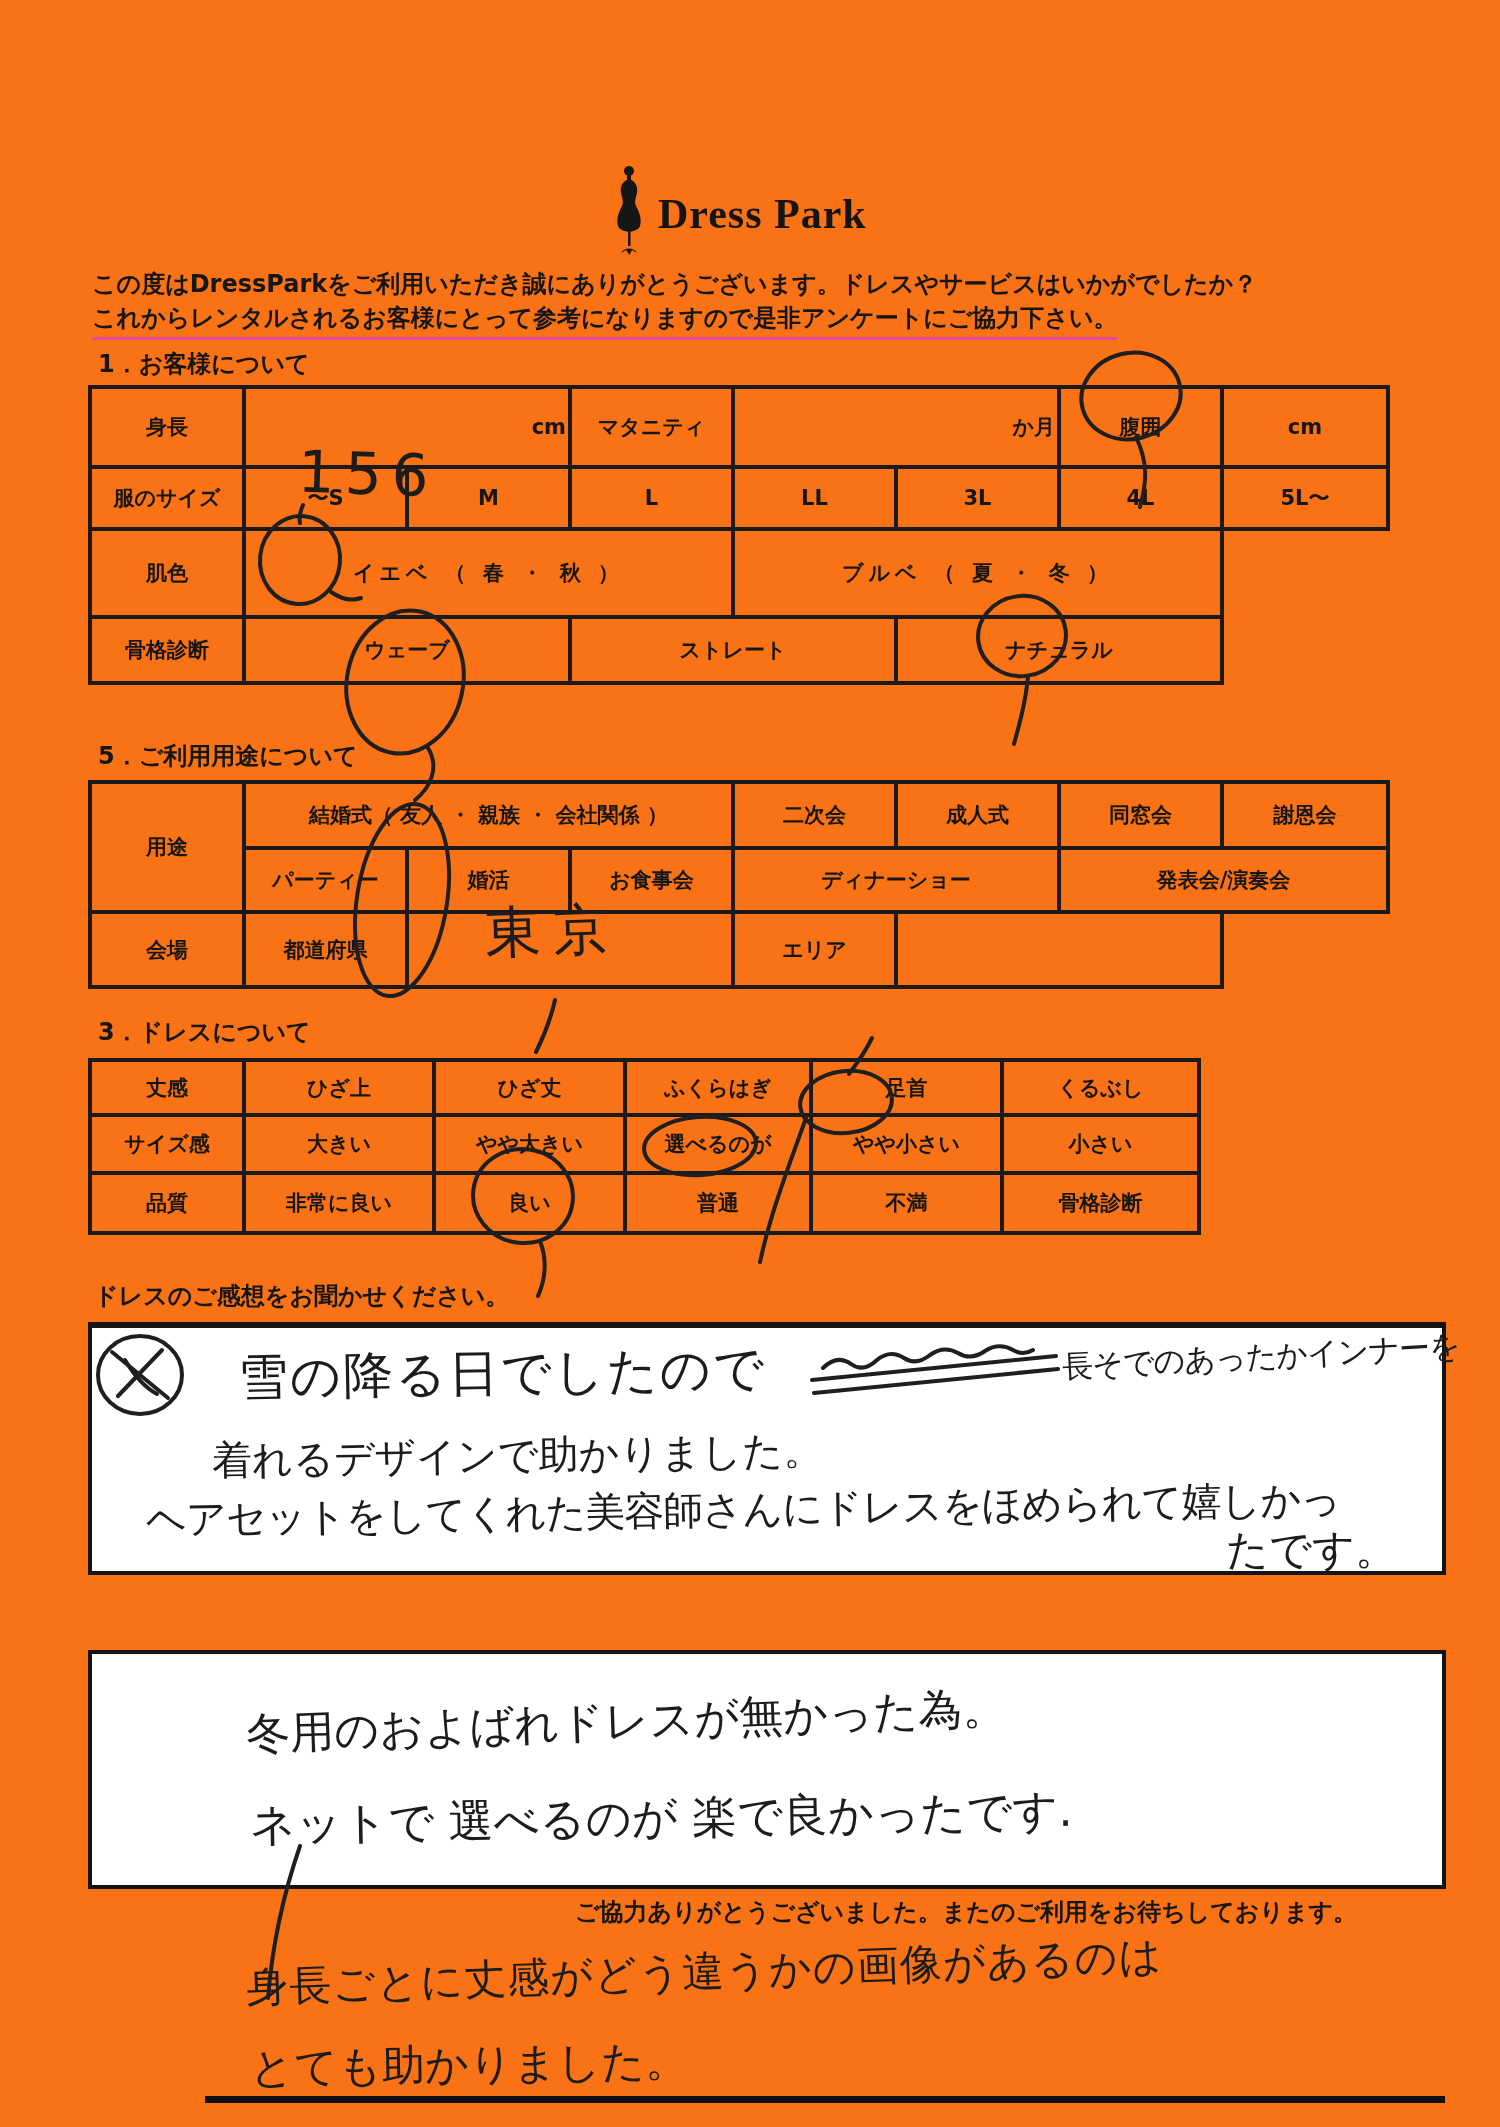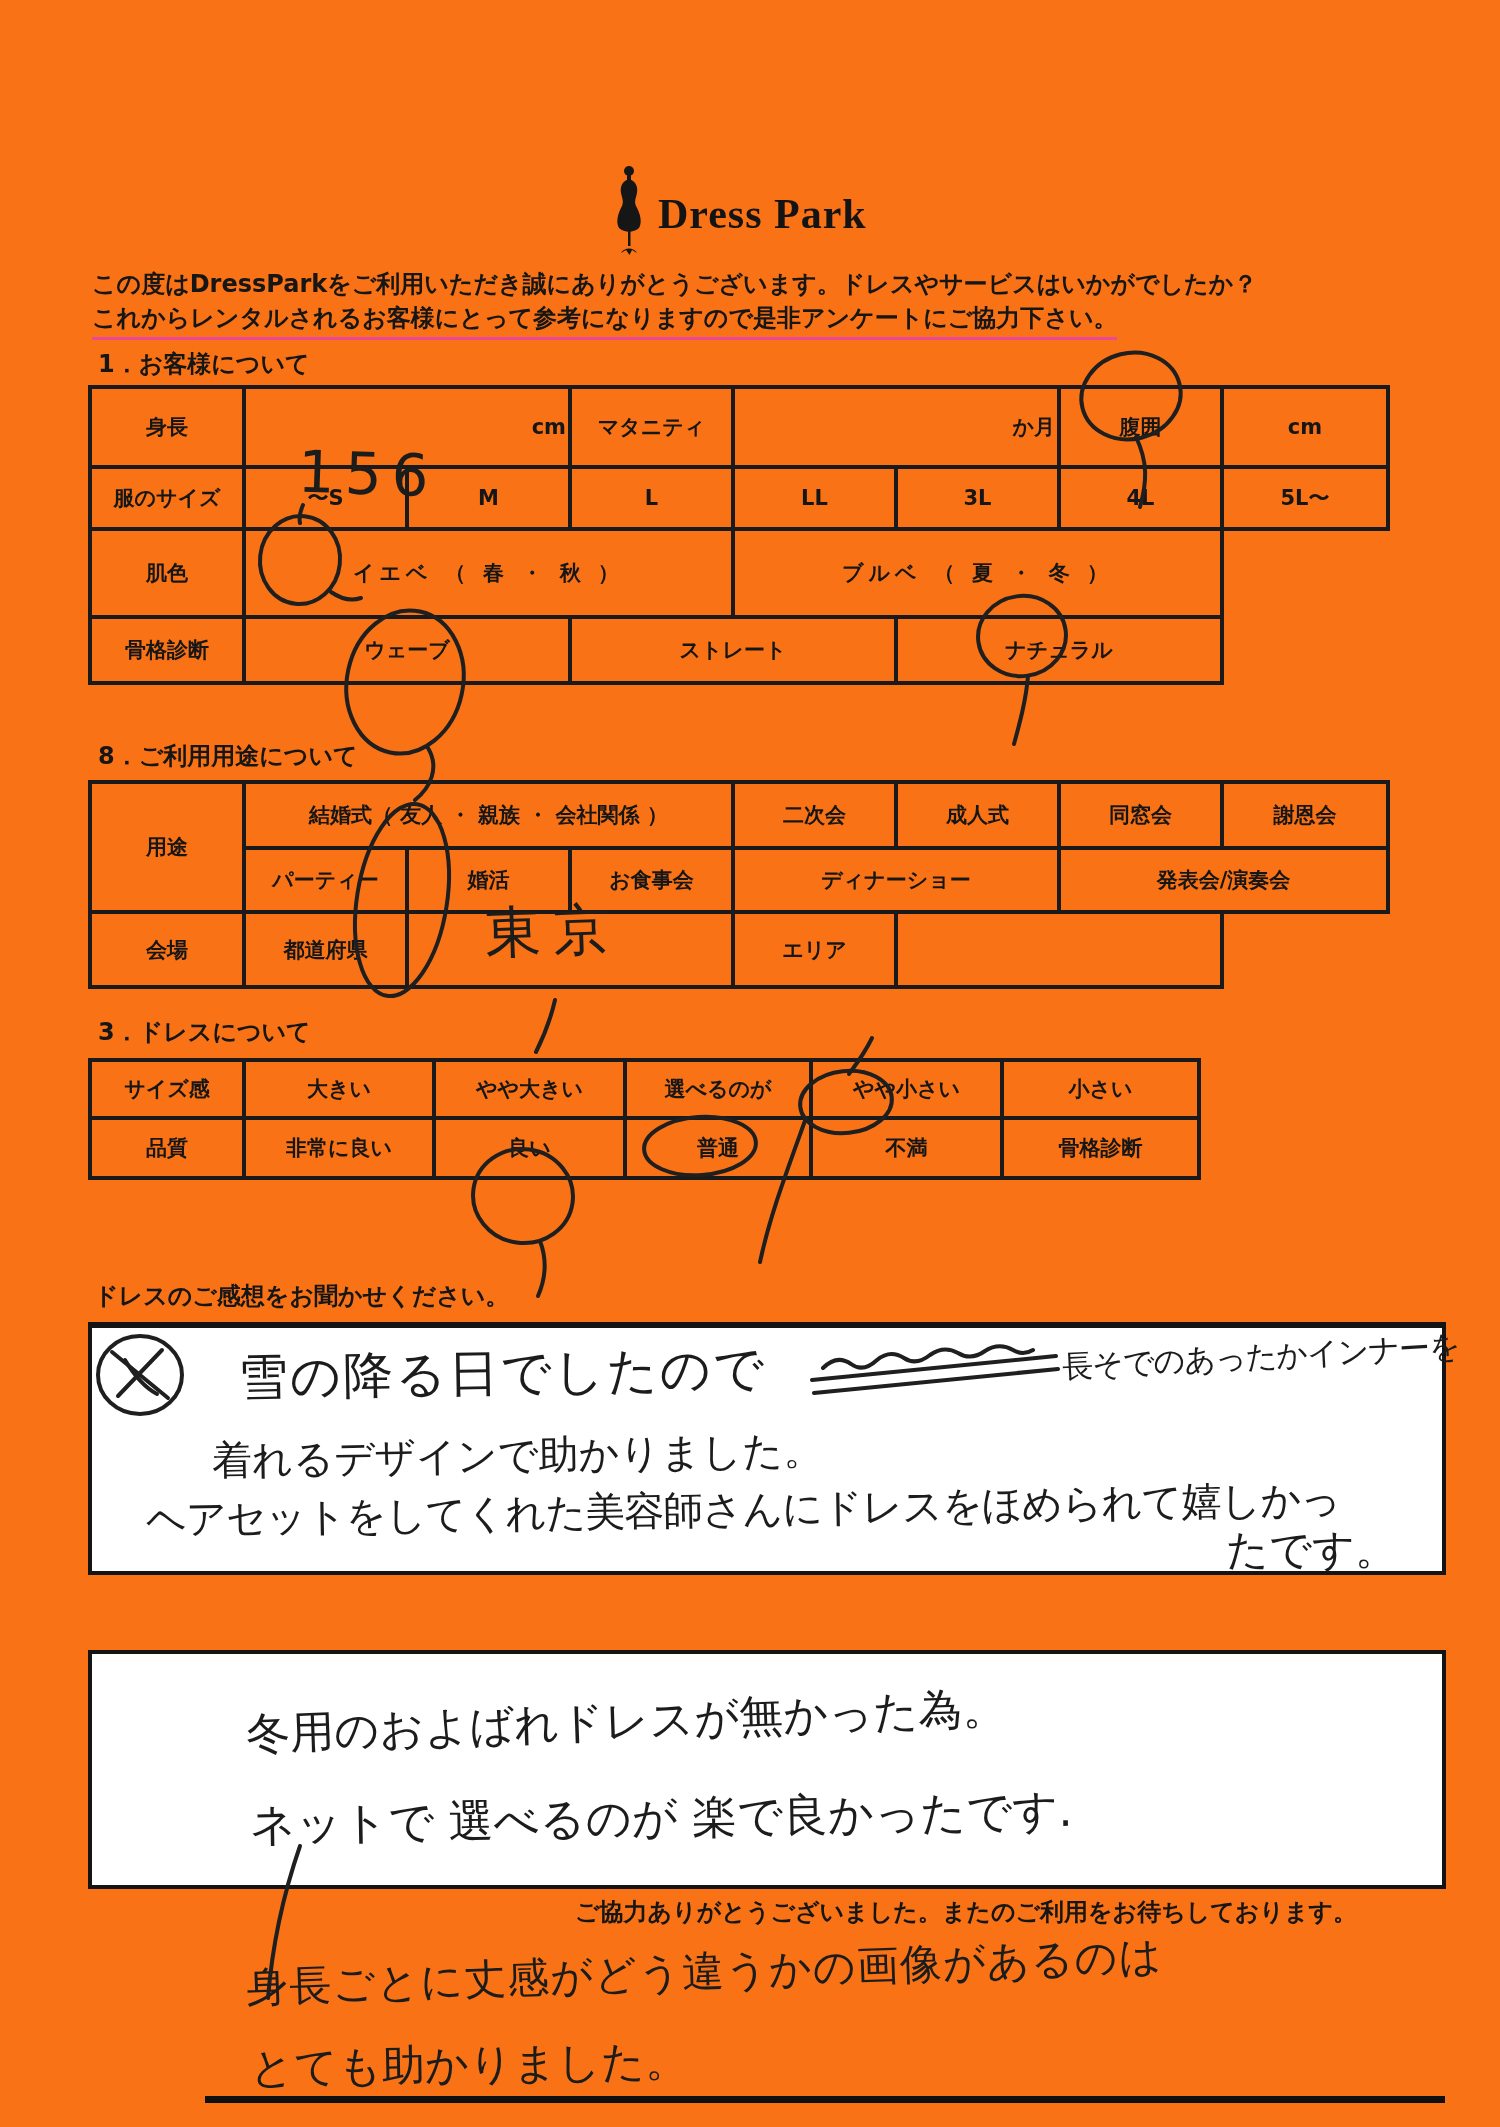--- a/index.html
+++ b/index.html
@@ -95,21 +95,21 @@
     <tr style="height:66px">
       <td>骨格診断</td>
       <td colspan="2">ウェーブ</td>
       <td colspan="2">ストレート</td>
       <td colspan="2">ナチュラル</td>
       <td class="ghost"></td>
     </tr>
   </tbody>
     </table>
 
-  <div class="print" style="left:98px;top:740px;font-size:24px;">8．ご利用用途について</div>
+  <div class="print" style="left:98px;top:740px;font-size:24px;">5．ご利用用途について</div>
 
   <table class="tbl" id="t2" style="left:88px;top:780px;">
     <colgroup>
       <col style="width:154px">
         <col style="width:163px">
         <col style="width:163px">
         <col style="width:163px">
       <col style="width:163px">
         <col style="width:163px">
         <col style="width:163px">
@@ -147,20 +147,28 @@
   <table class="tbl" id="t3" style="left:88px;top:1058px;">
     <colgroup>
       <col style="width:154px">
         <col style="width:190px">
         <col style="width:191px">
       <col style="width:186px">
         <col style="width:191px">
         <col style="width:197px">
     </colgroup>
     <tbody>
+        <tr style="height:55px">
+      <td>丈感</td>
+      <td>ひざ上</td>
+      <td>ひざ丈</td>
+      <td>ふくらはぎ</td>
+      <td>足首</td>
+      <td>くるぶし</td>
+    </tr>
     <tr style="height:58px">
       <td>サイズ感</td>
       <td>大きい</td>
       <td>やや大きい</td>
       <td>選べるのが</td>
       <td>やや小さい</td>
       <td>小さい</td>
     </tr>
     <tr style="height:60px">
       <td>品質</td>

